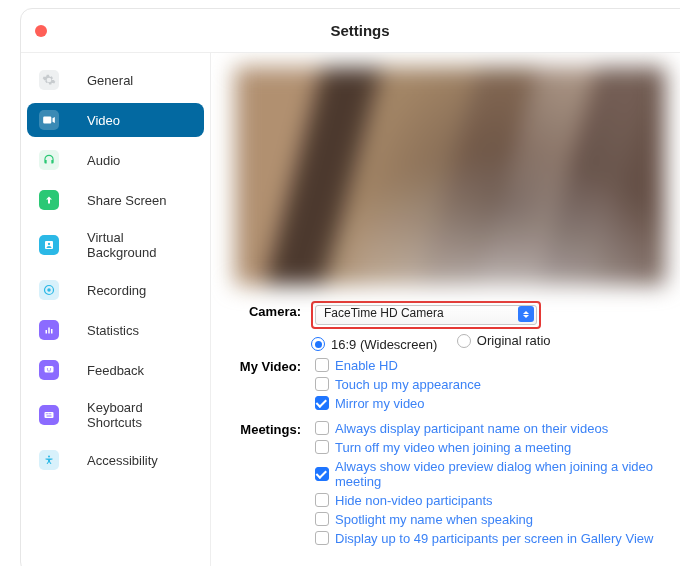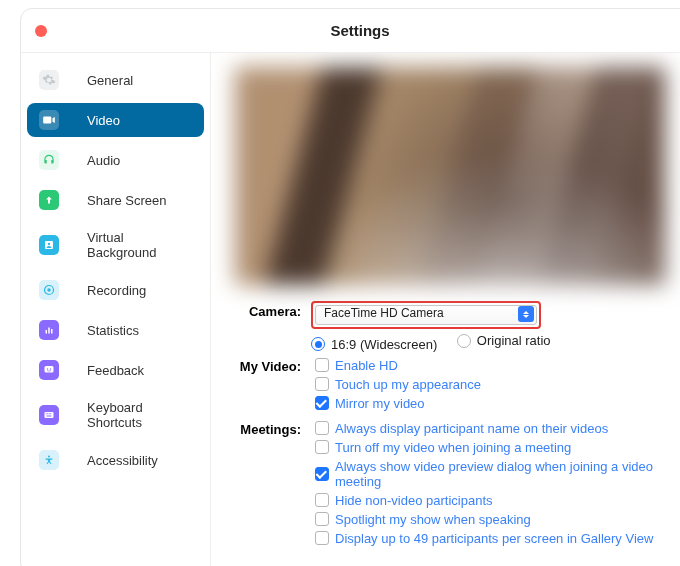--- a/index.html
+++ b/index.html
@@ -352,21 +352,21 @@
             <div class="opt-line">
                 <span class="check checked"></span>
                 <span>Always show video preview dialog when joining a video meeting</span>
               </div>
             <div class="opt-line">
                 <span class="check"></span>
                 <span>Hide non-video participants</span>
               </div>
             <div class="opt-line">
                 <span class="check"></span>
-                <span>Spotlight my show when speaking</span>
+                <span>Spotlight my name when speaking</span>
               </div>
             <div class="opt-line">
                 <span class="check"></span>
                 <span>Display up to 49 participants per screen in Gallery View</span>
               </div>
           </div>
         </div>
 
       </div>
     </div>

